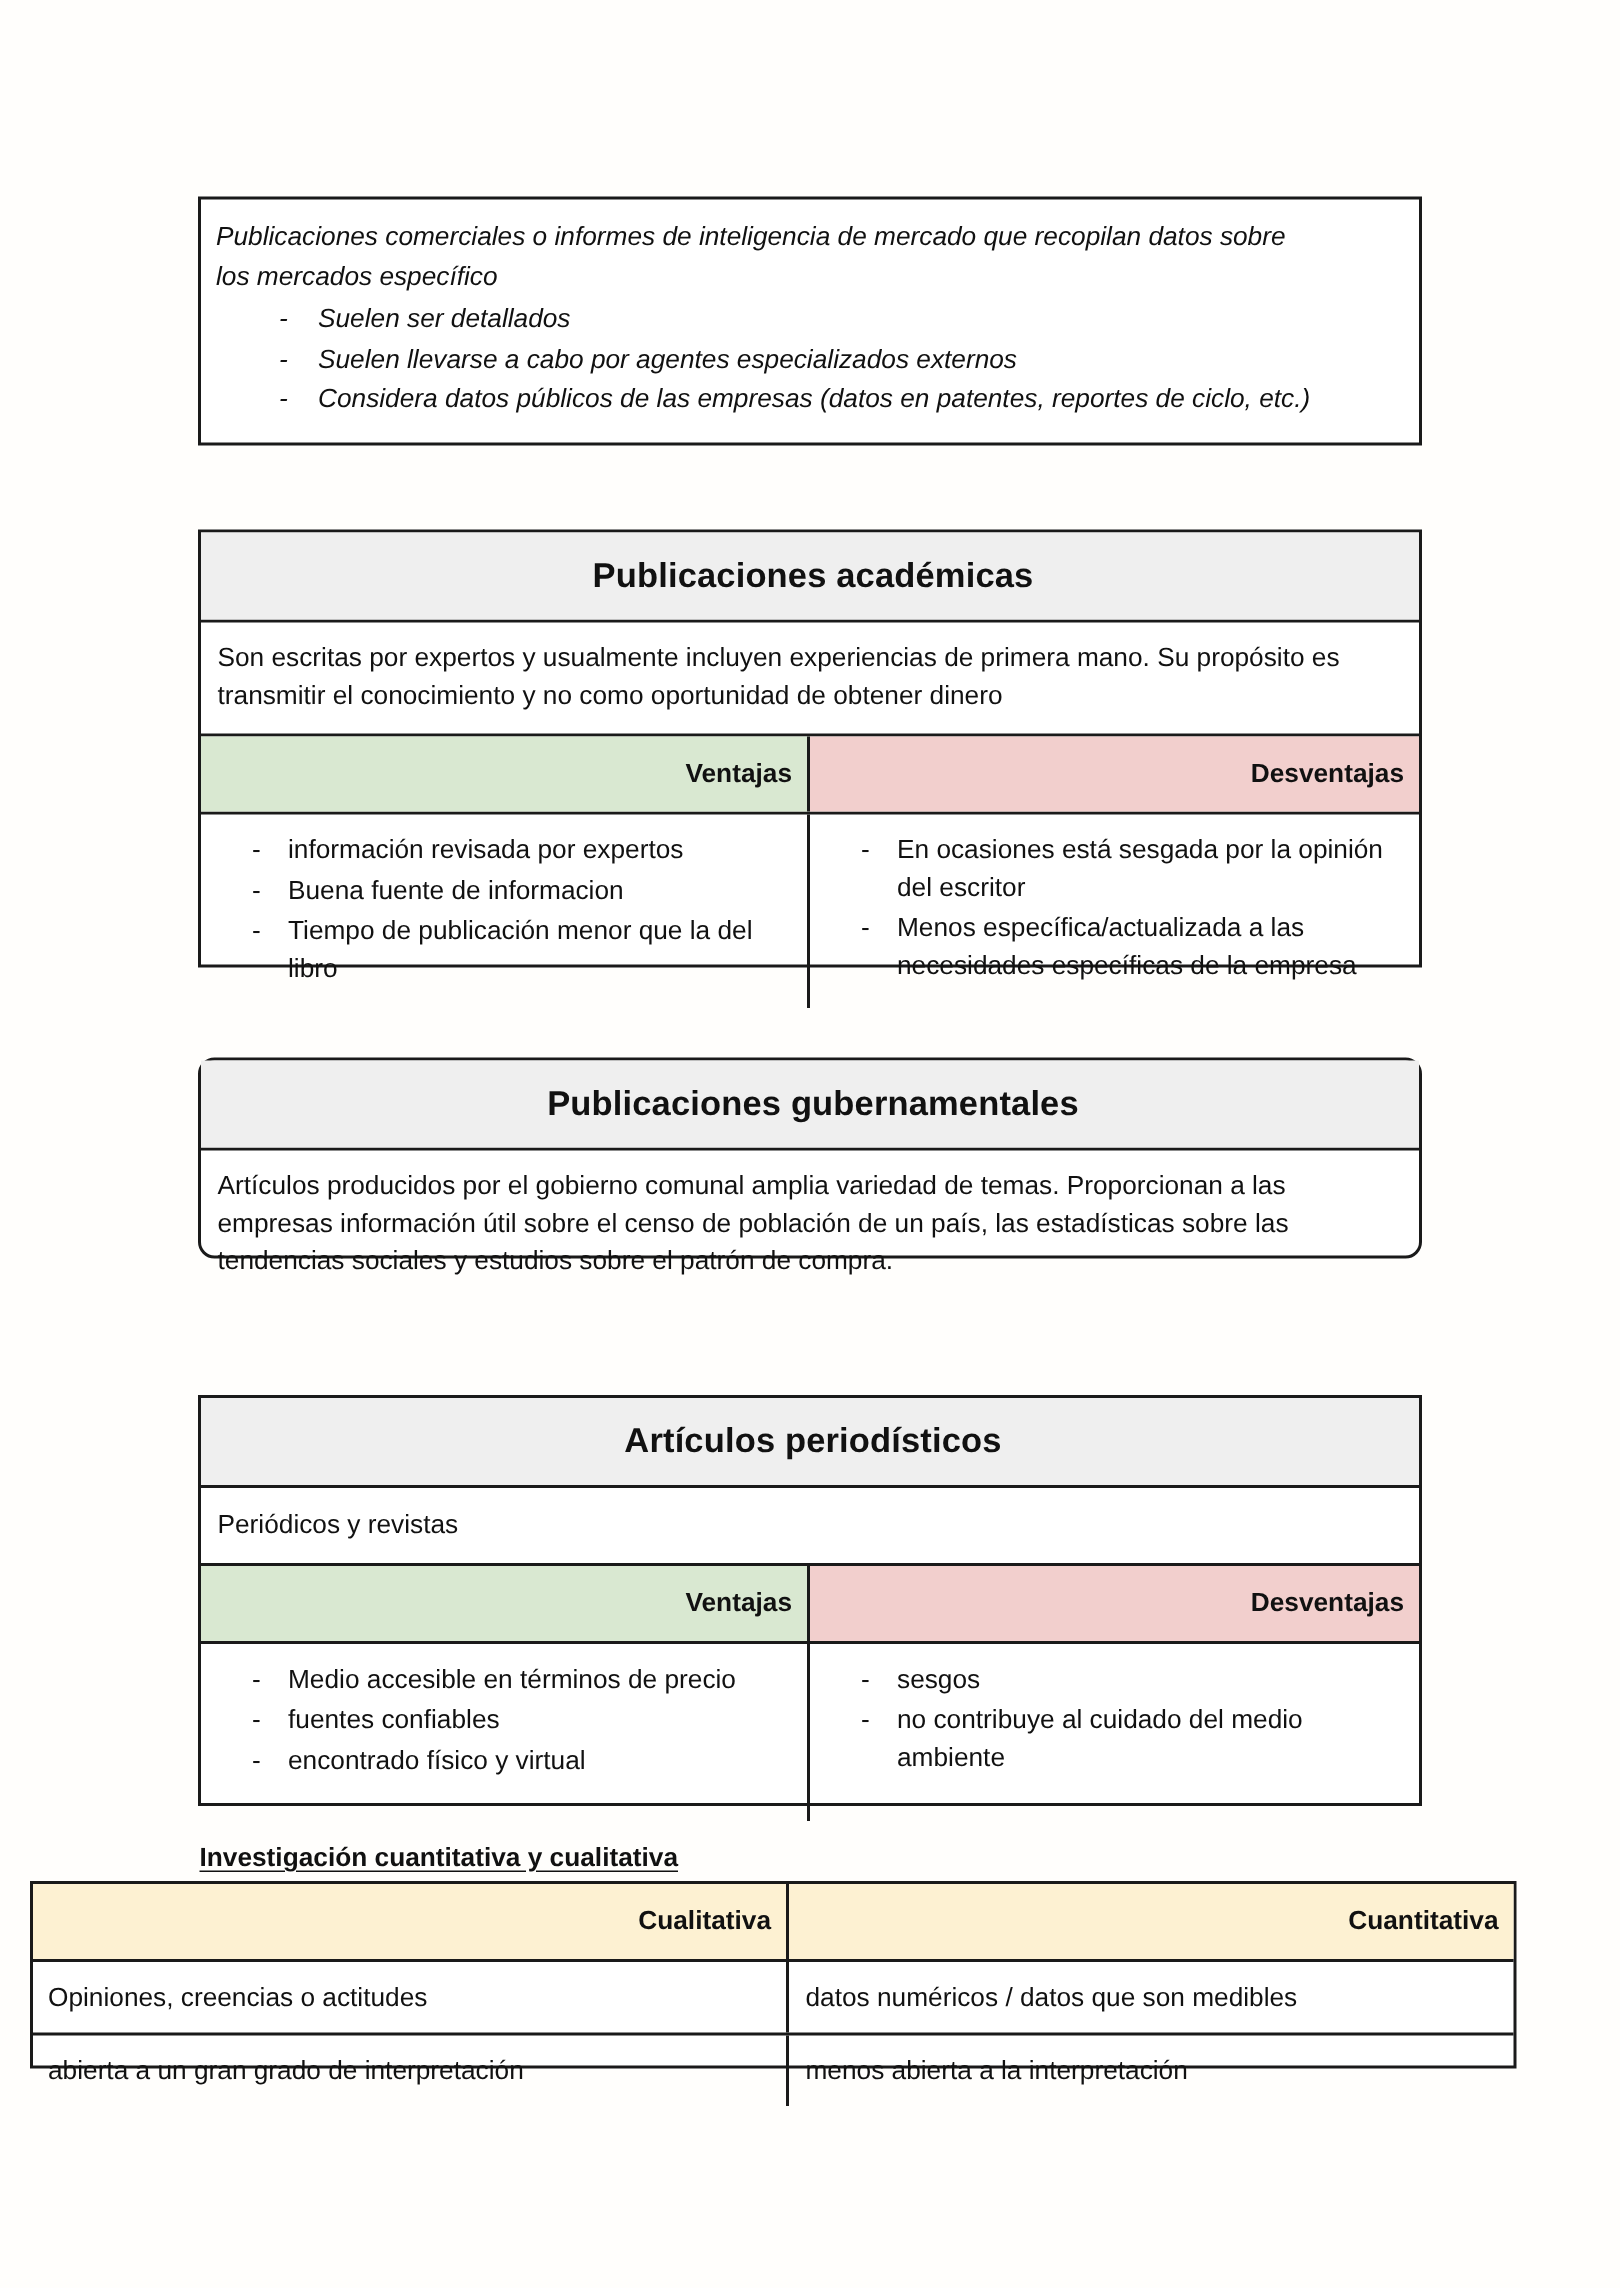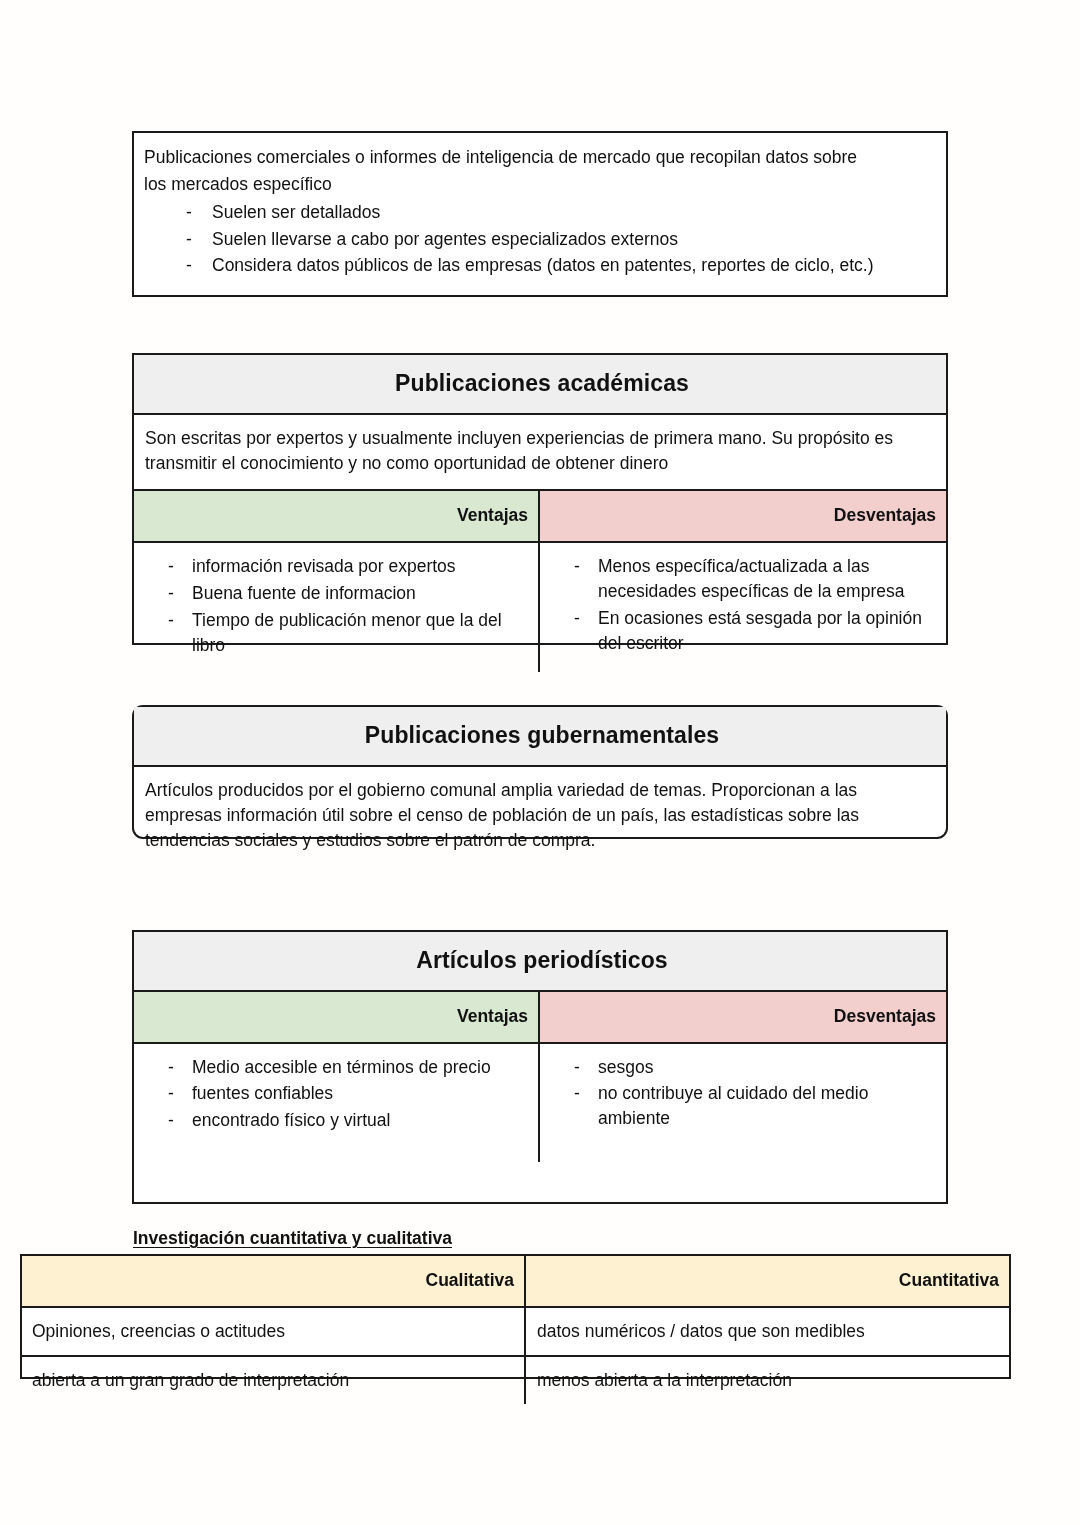--- a/index.html
+++ b/index.html
@@ -128,21 +128,21 @@
 
   .col-50 { width: 50%; }
 </style>
 </head>
 <body>
 
 <div class="page">
 
   <div class="doc-table" style="left:132px; top:131px; width:816px; height:166px;">
     <div class="row last" style="height:100%;">
-      <div class="cell" style="padding:12px 8px 12px 10px;">
+      <div class="cell" style="padding:12px 8px 12px 10px;font-style:italic;">
         <div class="intro-text">Publicaciones comerciales o informes de inteligencia de mercado que recopilan datos sobre</div>
         <div class="intro-text">los mercados específico</div>
         <ul class="dash-list">
           <li>Suelen ser detallados</li>
           <li>Suelen llevarse a cabo por agentes especializados externos</li>
           <li>Considera datos públicos de las empresas (datos en patentes, reportes de ciclo, etc.)</li>
         </ul>
       </div>
     </div>
   </div>
@@ -165,22 +165,22 @@
     <div class="row last" style="min-height:118px;">
       <div class="cell split-left col-50" style="padding:11px 10px 12px 0;">
         <ul class="dash-list tight">
           <li>información revisada por expertos</li>
           <li>Buena fuente de informacion</li>
           <li>Tiempo de publicación menor que la del libro</li>
         </ul>
       </div>
       <div class="cell col-50" style="padding:11px 14px 12px 0;">
         <ul class="dash-list tight">
+          <li>En ocasiones está sesgada por la opinión del escritor</li>
           <li>Menos específica/actualizada a las necesidades específicas de la empresa</li>
-          <li>En ocasiones está sesgada por la opinión del escritor</li>
         </ul>
       </div>
     </div>
   </div>
 
   <div class="doc-table" style="left:132px; top:705px; width:816px; height:134px;border-radius:11px;">
 
     <div class="row">
       <div class="cell title-bar">Publicaciones gubernamentales</div>
     </div>
@@ -189,20 +189,23 @@
       <div class="cell desc">Artículos producidos por el gobierno comunal amplia variedad de temas. Proporcionan a las empresas información útil sobre el censo de población de un país, las estadísticas sobre las tendencias sociales y estudios sobre el patrón de compra.</div>
     </div>
   </div>
 
   <div class="doc-table" style="left:132px; top:897px; width:816px; height:274px;margin-top:33px;">
 
     <div class="row">
       <div class="cell title-bar">Artículos periodísticos</div>
     </div>
 
+    <div class="row">
+      <div class="cell desc" style="padding:12px 14px 13px 11px;">Periódicos y revistas</div>
+    </div>
 
     <div class="row">
       <div class="cell subhead adv split-left col-50">Ventajas</div>
       <div class="cell subhead dis col-50">Desventajas</div>
     </div>
 
     <div class="row last" style="min-height:118px;">
       <div class="cell split-left col-50" style="padding:11px 10px 12px 0;">
         <ul class="dash-list tight">
           <li>Medio accesible en términos de precio</li>

